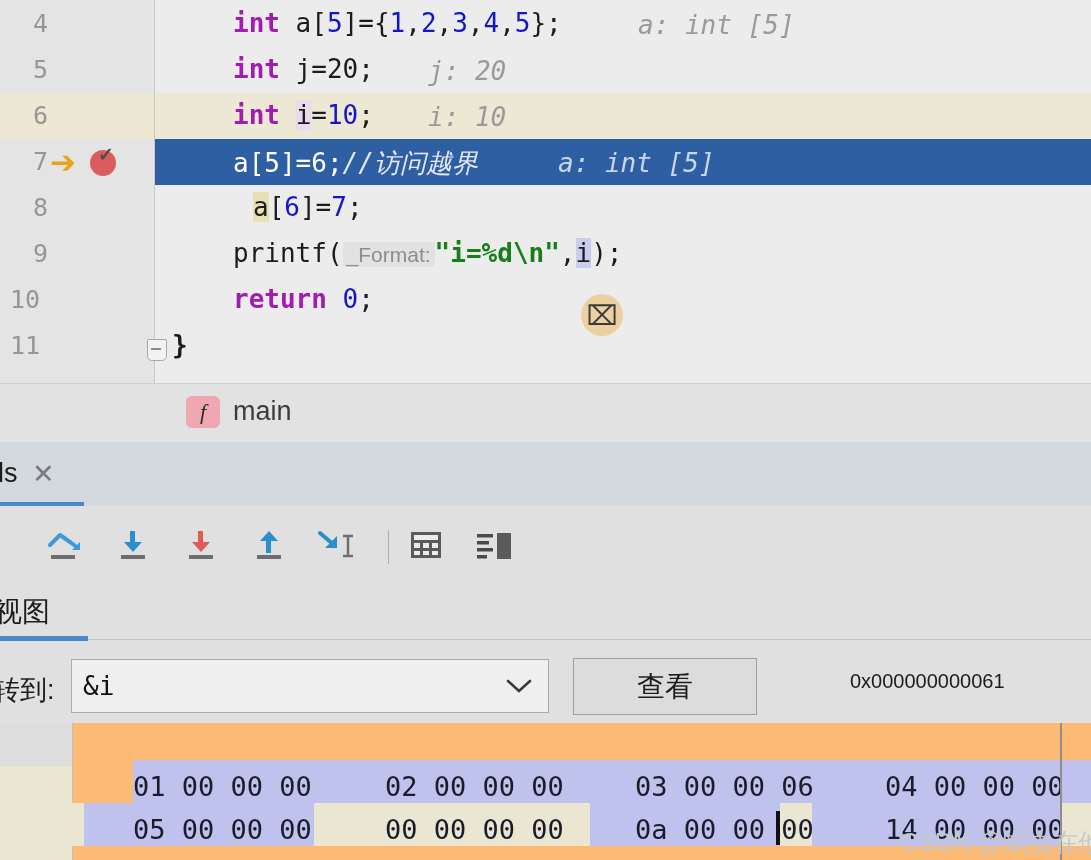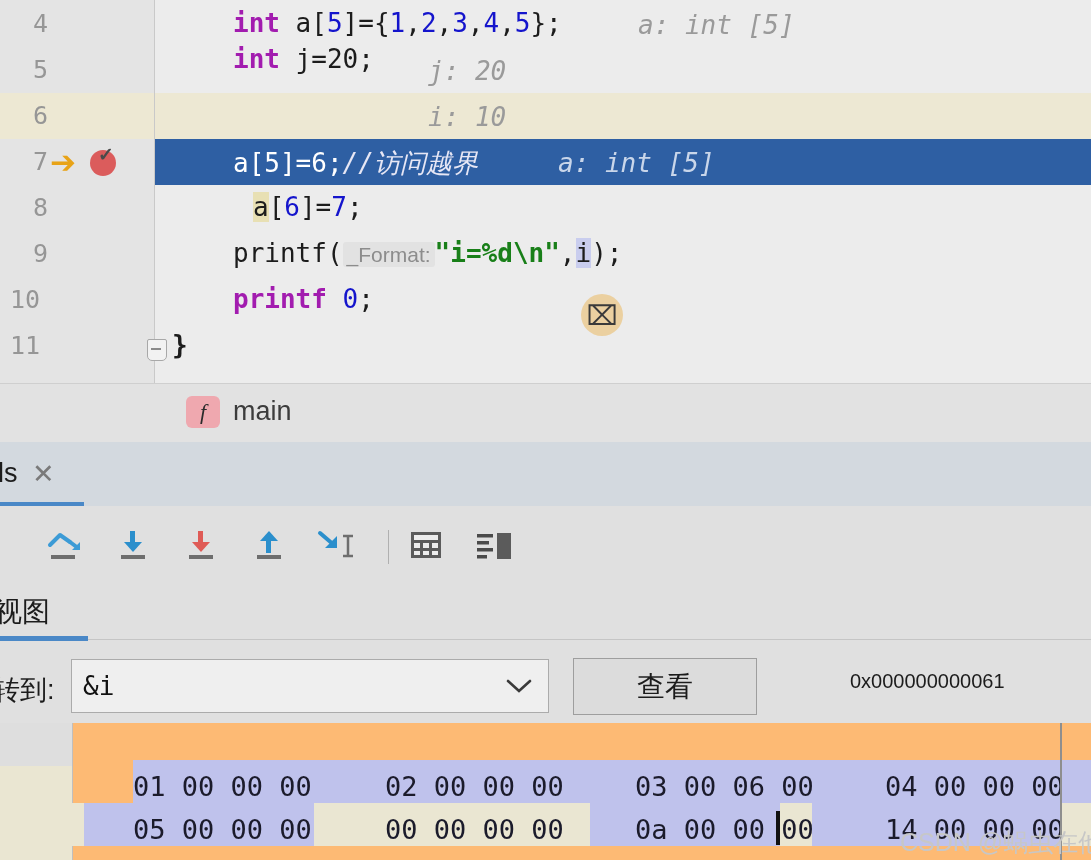--- a/index.html
+++ b/index.html
@@ -242,33 +242,34 @@
 
     <div class="exec-arrow" style="left:50px; top:144px;">➔</div>
     <div class="bp-dot" style="left:90px; top:150px;"></div>
     <div class="bp-check" style="left:98px; top:143px;">✓</div>
 
     <div class="fold-icon" style="left:147px; top:339px;"></div>
 
     <div class="codeline" style="left:233px; top:8px;"><span class="kw">int</span><span class="id"> a</span><span class="pun">[</span><span class="num">5</span><span class="pun">]={</span><span class="num">1</span><span class="pun">,</span><span class="num">2</span><span class="pun">,</span><span class="num">3</span><span class="pun">,</span><span class="num">4</span><span class="pun">,</span><span class="num">5</span><span class="pun">};</span></div>
     <div class="codeline hint-inline" style="left:638px; top:10px;">a: int [5]</div>
 
-    <div class="codeline" style="left:233px; top:44px;"><span class="kw">int</span><span class="id"> j=20;</span></div>
+    <div class="codeline" style="left:233px; top:54px;"><span class="kw">int</span><span class="id"> j=20;</span></div>
     <div class="codeline hint-inline" style="left:428px; top:56px;">j: 20</div>
 
+    <div class="codeline" style="left:233px; top:100px;"><span class="kw">int</span><span class="id"> </span><span class="id caret-id">i</span><span class="pun">=</span><span class="num">10</span><span class="pun">;</span></div>
     <div class="codeline hint-inline" style="left:428px; top:102px;">i: 10</div>
 
     <div class="codeline" style="left:233px; top:146px; color:#ffffff;"><span style="color:#ffffff;">a[5]=6;</span><span class="cmt">//访问越界</span></div>
     <div class="codeline hint-on-blue" style="left:558px; top:148px;">a: int [5]</div>
 
     <div class="codeline" style="left:233px; top:192px;padding-left:20px;"><span class="id warn-id">a</span><span class="pun">[</span><span class="num">6</span><span class="pun">]=</span><span class="num">7</span><span class="pun">;</span></div>
 
     <div class="codeline" style="left:233px; top:238px;"><span class="id">printf(</span><span class="param-hint">_Format:</span><span class="str">"i=%d\n"</span><span class="pun">,</span><span class="id sel-id">i</span><span class="pun">);</span></div>
 
-    <div class="codeline" style="left:233px; top:284px;"><span class="kw">printf</span><span class="num"> 0</span><span class="pun">;</span></div>
+    <div class="codeline" style="left:233px; top:284px;"><span class="kw">return</span><span class="num"> 0</span><span class="pun">;</span></div>
 
     <div class="codeline" style="left:172px; top:330px;"><span class="pun" style="font-weight:bold;">}</span></div>
 
     <div class="mouse-cursor" style="left:581px; top:294px;">
       <span class="ibeam">⌧</span>
     </div>
   </div>
 
   <div class="breadcrumb"></div>
   <div class="bc-icon">
@@ -379,21 +380,21 @@
     <div class="hex-rowbg" style="left:133px; top:37px; width:958px; background:#BFC2EC;"></div>
 
     <div class="hex-rowbg" style="left:72px; top:80px; width:1019px; background:#EAE6D2;"></div>
     <div class="hex-rowbg" style="left:84px; top:80px; width:230px; background:#BFC2EC;"></div>
     <div class="hex-rowbg" style="left:590px; top:80px; width:190px; background:#BFC2EC;"></div>
     <div class="hex-rowbg" style="left:812px; top:80px; width:250px; background:#BFC2EC;"></div>
 
     <div class="hexrow" style="top:42px; left:133px;">
       <span style="display:inline-block;width:228px;">01 00 00 00</span>
       <span style="display:inline-block;width:226px;padding-left:24px;">02 00 00 00</span>
-      <span style="display:inline-block;width:226px;padding-left:24px;">03 00 06 00</span>
+      <span style="display:inline-block;width:226px;padding-left:24px;">03 00 00 06</span>
       <span style="display:inline-block;width:226px;padding-left:24px;">04 00 00 00</span>
     </div>
 
     <div class="hexrow" style="top:85px; left:133px;">
       <span style="display:inline-block;width:228px;">05 00 00 00</span>
       <span style="display:inline-block;width:226px;padding-left:24px;">00 00 00 00</span>
       <span style="display:inline-block;width:226px;padding-left:24px;">0a 00 00 00</span>
       <span style="display:inline-block;width:226px;padding-left:24px;">14 00 00 00</span>
     </div>
 

